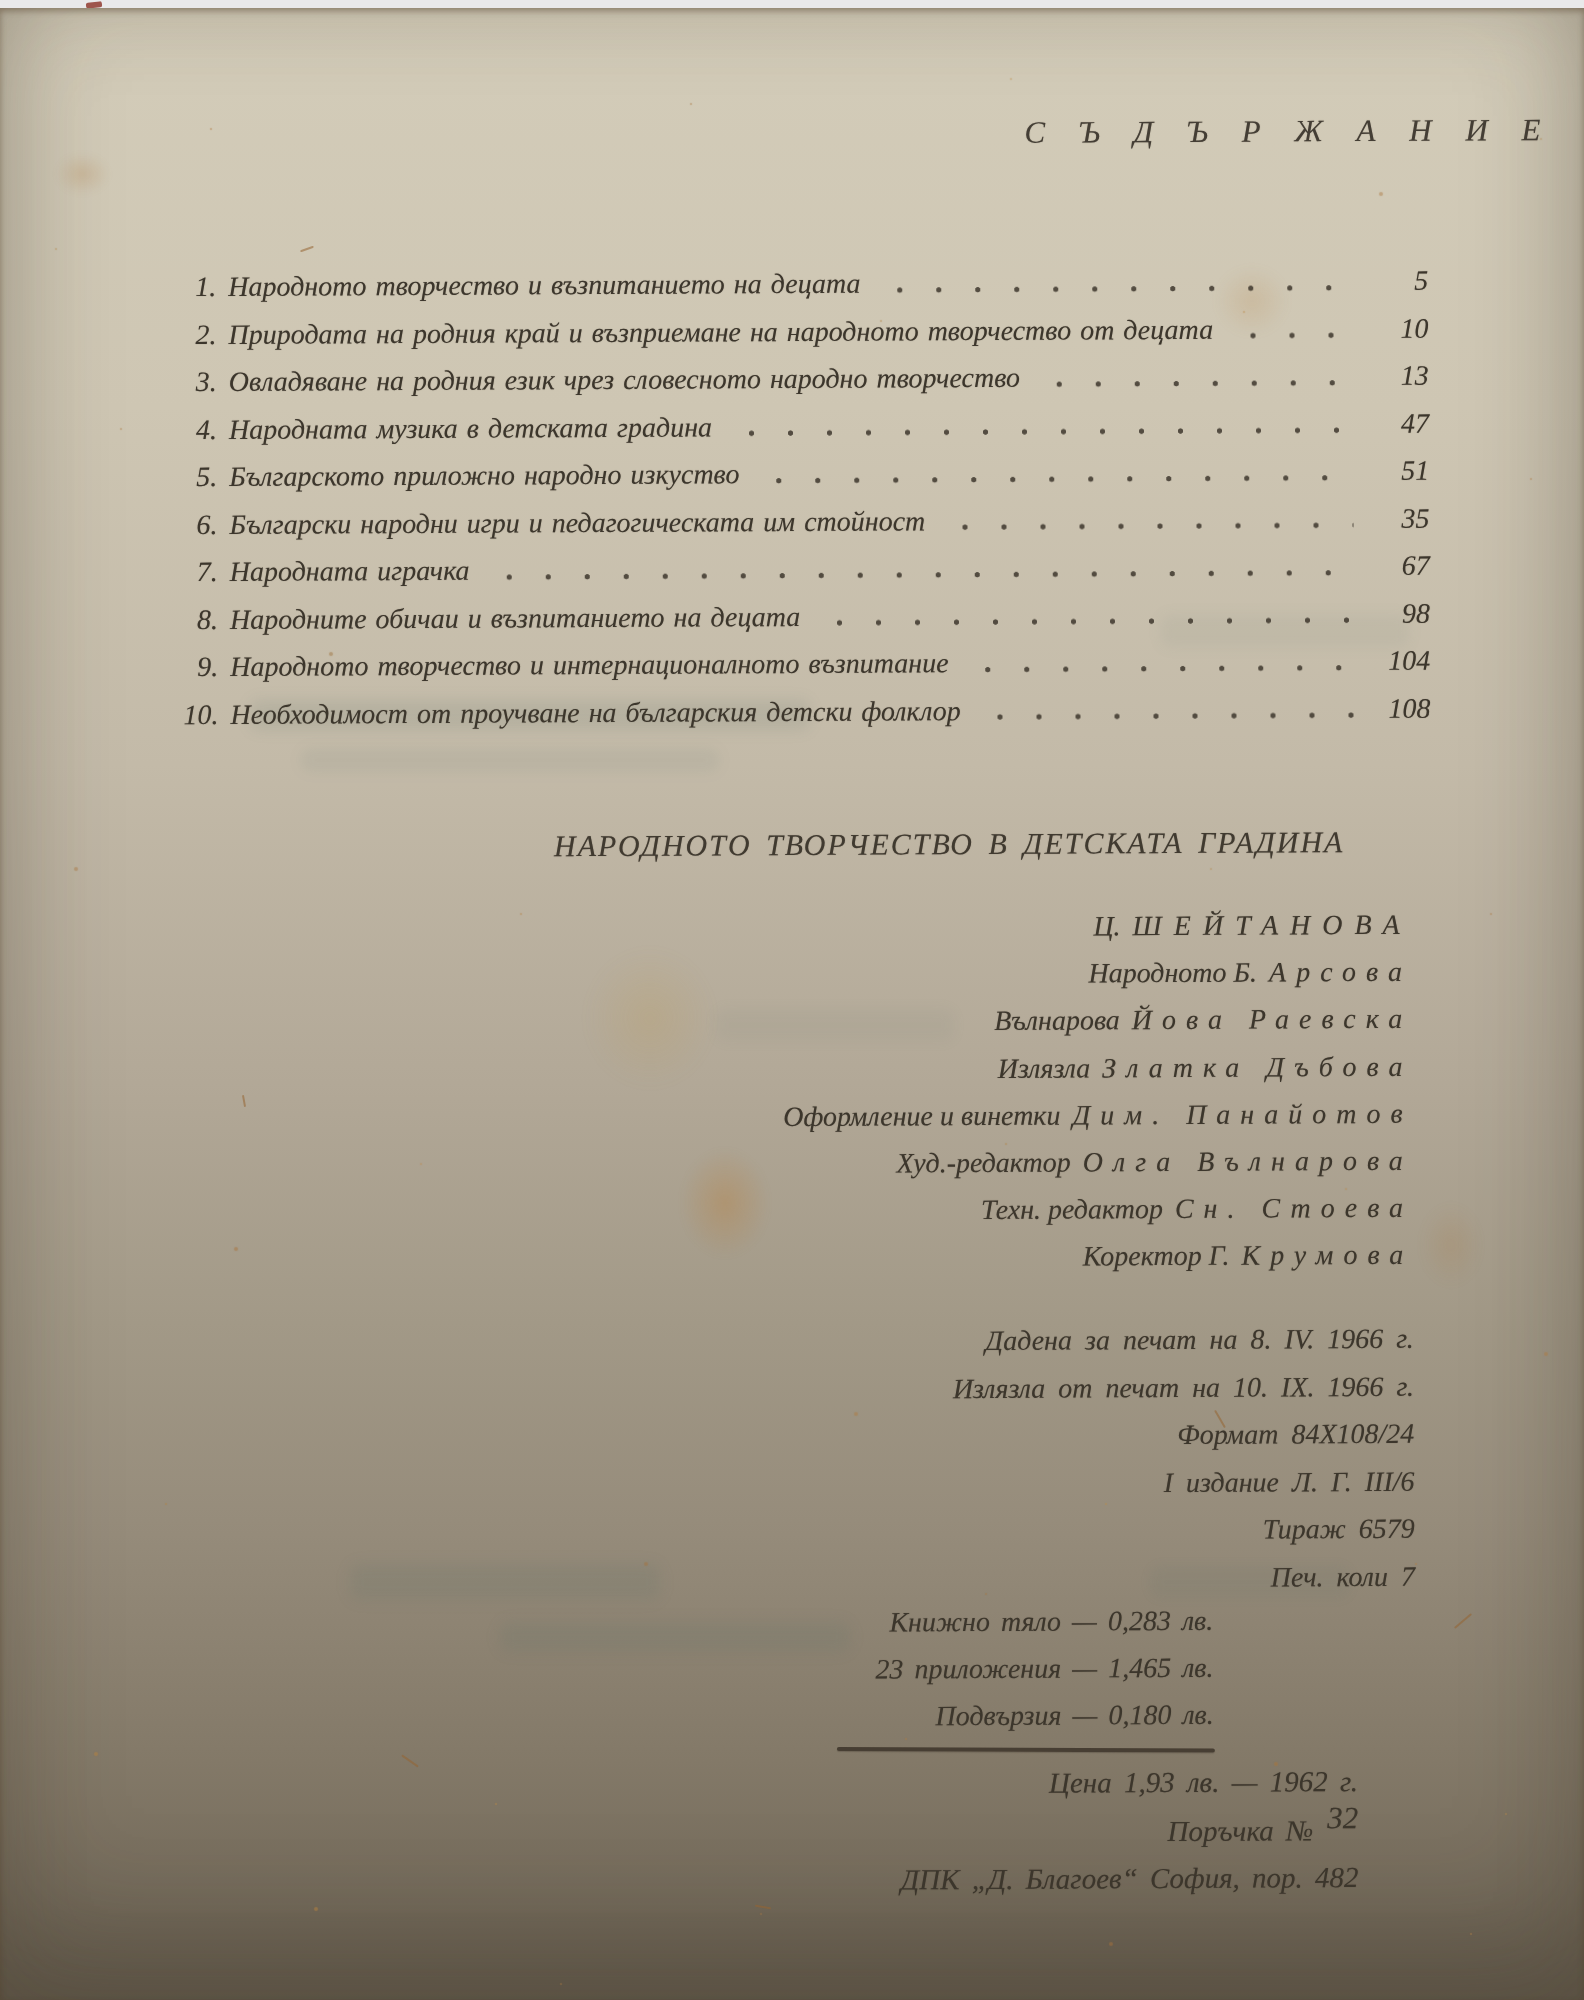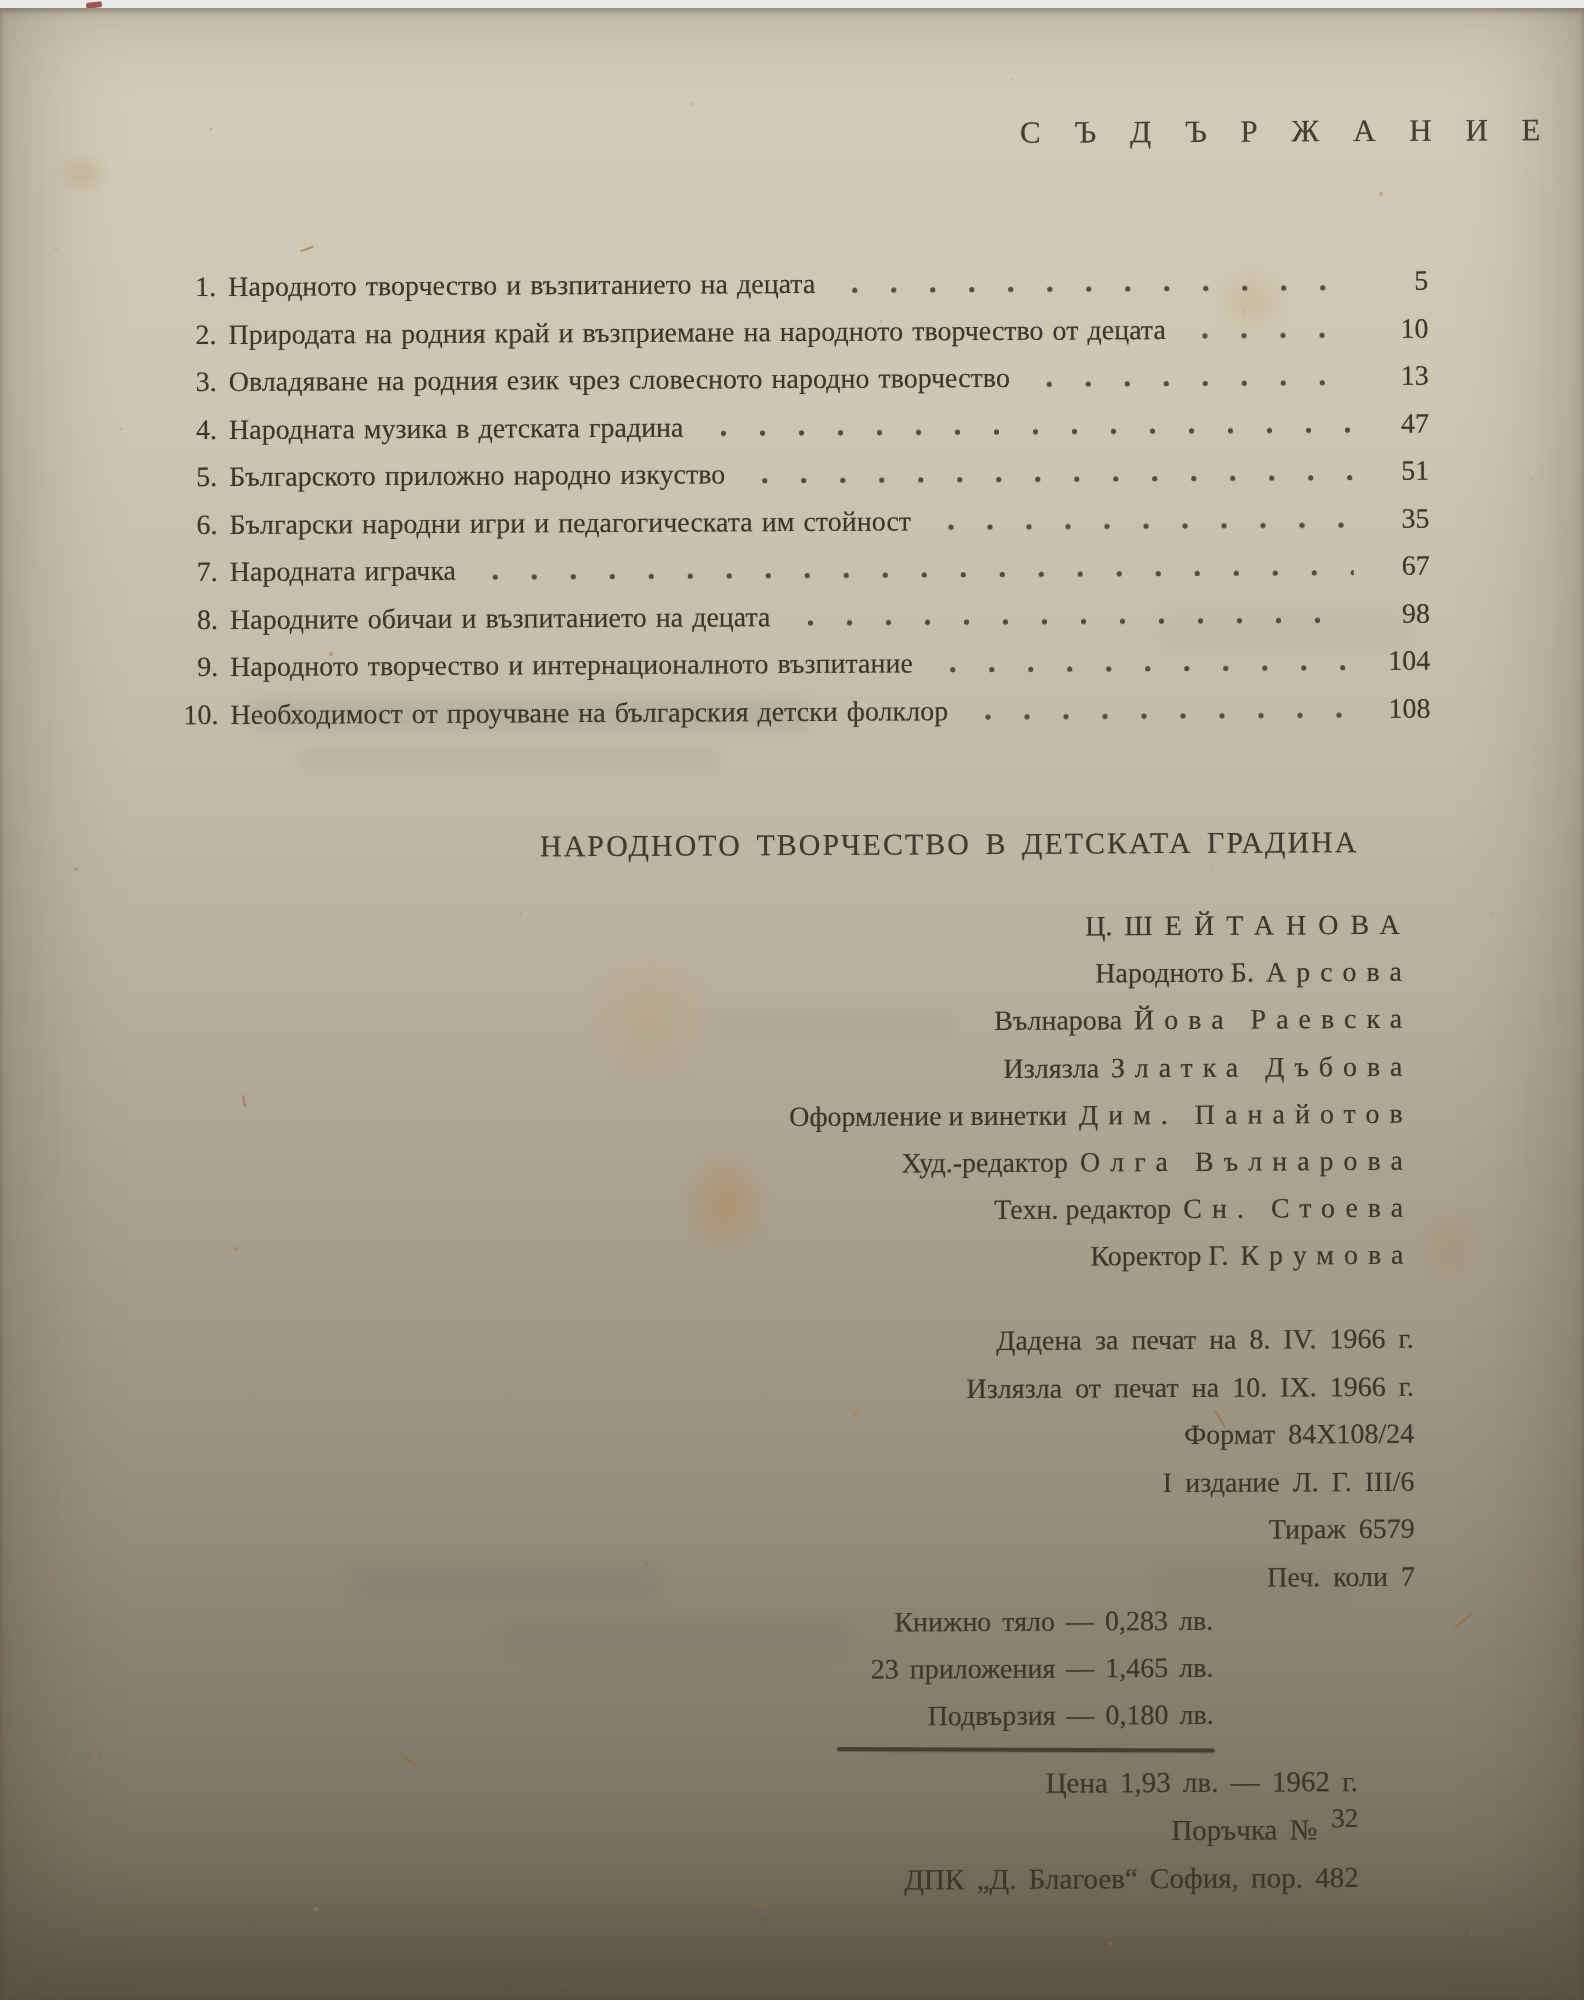--- a/index.html
+++ b/index.html
@@ -1,19 +1,20 @@
 <!DOCTYPE html>
 <html><head>
 <meta charset="utf-8">
 <style>
   html,body{margin:0;padding:0;background:#555;}
   #stage{
     position:relative;width:1584px;height:2000px;overflow:hidden;
     font-family:"Liberation Serif","DejaVu Serif",serif;
     background:#e9e9ea;
+    font-style:italic;
   }
   
   .scan-strip{position:absolute;left:0;top:0;width:100%;height:8px;background:#e9e9ea;}
   .red-speck{position:absolute;left:86px;top:2px;width:16px;height:6px;background:#8b2f24;border-radius:2px;transform:rotate(-6deg);opacity:.8;}
   
   .page{
     position:absolute;left:0;top:8px;width:100%;height:1992px;
     background:
       linear-gradient(180deg,#d3ccb9 0%,#cec6b3 20%,#c3baa8 38%,#b2a897 54%,#a2998
 7 66%,#968c7b 76%,#83796
@@ -60,21 +61,21 @@
     background-size:39px 100%;background-repeat:repeat-x;background-position:4px 0;}
   .toc-page{flex:0 0 66px;text-align:right;}
   .book-title{position:absolute;left:500px;top:820px;width:900px;text-align:center;font-size:30px;letter-spacing:2px;word-spacing:5px;color:#403a30;white-space:nowrap;}
   .credits{position:absolute;right:172px;top:896px;text-align:right;font-size:28px;line-height:47.2px;white-space:nowrap;}
   .credit-name{letter-spacing:10px;margin-left:12px;}
   .credit-name.caps{letter-spacing:12px;}
   .imprint{position:absolute;right:172px;top:1310px;text-align:right;font-size:28px;line-height:47.6px;word-spacing:6px;white-space:nowrap;}
   .prices{position:absolute;right:374px;top:1591px;text-align:right;font-size:28px;line-height:47px;word-spacing:4px;white-space:nowrap;}
   .underline{position:absolute;left:833px;top:1741px;width:378px;height:4px;background:rgba(56,48,38,.8);border-radius:2px;transform:rotate(0.55deg);box-shadow:0 1px 1px rgba(56,48,38,.25);}
   .footer{position:absolute;right:230px;top:1753px;text-align:right;font-size:29px;line-height:47.5px;word-spacing:5px;white-space:nowrap;}
-  .order-num{position:relative;top:-12px;font-size:27px;margin-left:14px;}
+  .order-num{position:relative;top:-12px;font-size:31px;margin-left:14px;}
   .order-line{display:block;}
 </style>
 </head>
 <body>
 
 <div id="stage">
   <div class="scan-strip"></div>
   <div class="red-speck"></div>
 
   <div class="page">

